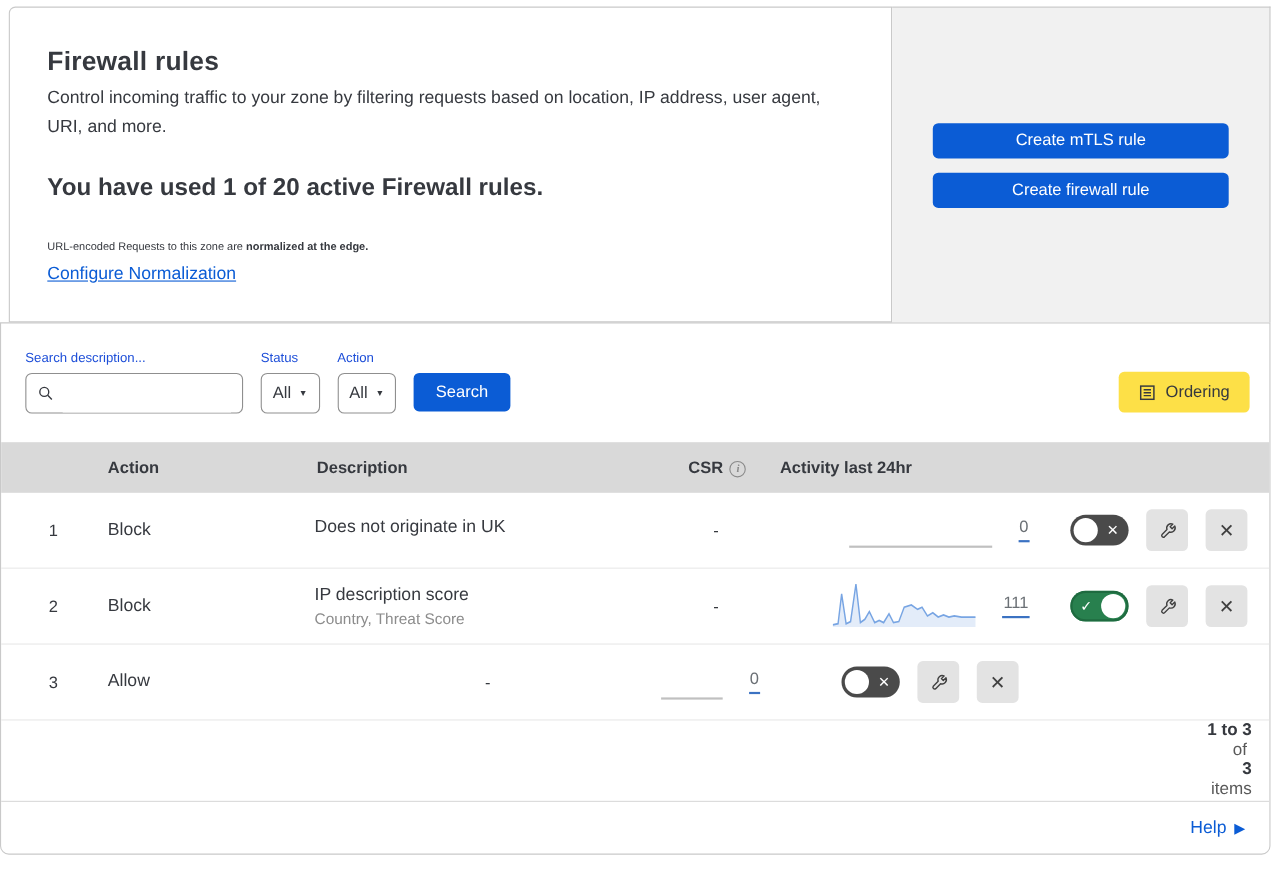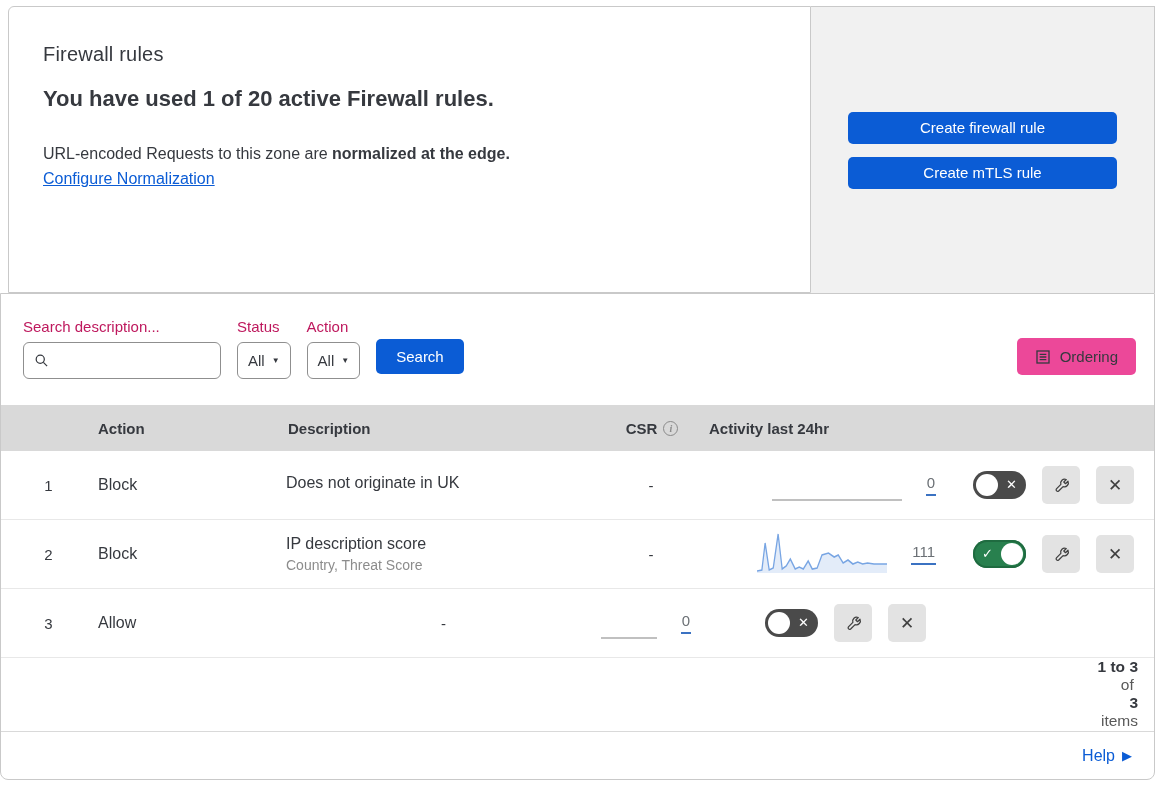--- a/index.html
+++ b/index.html
@@ -3,62 +3,62 @@
 <meta charset="utf-8">
 <style>
   * { box-sizing: border-box; margin: 0; padding: 0; }
   html,body { width: 1161px; height: 791px; background: #fff;
     font-family: "Liberation Sans", sans-serif; color: #36393f; overflow: hidden; }
 
   
   .top-row { display: flex; margin: 6px 6px 0 8px; height. : 287px; height: 287px; }
   .intro-card { width: 803px; background: #fff; border: 1px solid #c9c9c9;
     border-right: 1px solid #c9c9c9; border-radius: 6px 0 0 0; padding: 36px 40px 0 34px; }
-  .intro-title { font-size: 20px; font-weight: normal; letter-spacing: .2px; margin-bottom: 20px; }
+  .intro-title { font-size: 24px; font-weight: bold; letter-spacing: .2px; margin-bottom: 6px; }
   .intro-desc { font-size: 16px; line-height: 26px; max-width: 724px; margin-bottom: 28px; }
   .intro-usage { font-size: 22px; font-weight: bold; margin-bottom: 30px; }
-  .intro-norm { font-size: 16px; line-height: 24px; }
+  .intro-norm { font-size: 10px; line-height: 24px; }
   .intro-norm b { font-weight: bold; }
   .intro-link { display: inline-block; margin-top: 4px; font-size: 16px; color: #0b5cd5;
     text-decoration: underline; cursor: pointer; }
 
   .cta-panel { flex: 1; background: #f1f1f1; border-top: 1px solid #c9c9c9;
     border-right: 1px solid #c9c9c9; display: flex; flex-direction: column;
     justify-content: center; align-items: center; gap: 13px; padding: 0 37px; }
   .btn-primary { width: 100%; height: 32px; background: #0b5cd5; color: #fff;
     border: none; border-radius: 5px; font-size: 15px; font-family: inherit; cursor: pointer; }
 
   
   .main-card { margin: 0 6px 0 0; border: 1px solid #c9c9c9; border-radius: 0 0 8px 8px;
     background: #fff; overflow: hidden; }
 
   
   .filter-bar { display: flex; align-items: flex-start; padding: 24px 18px 26px 22px; }
   .filter-group { margin-right: 16px; }
-  .filter-label { font-size: 15px; color: #be185d; margin-bottom: 7px; }
+  .filter-label { font-size: 12px; color: #1d4ed8; margin-bottom: 7px; }
   .search-box { width: 198px; height: 37px; border: 1px solid #8f8f8f; border-radius: 6px;
     display: flex; align-items: center; padding: 0 10px; background: #fff; }
   .search-box svg { flex: 0 0 auto; }
   .search-box input { border: none; outline: none; width: 100%; height: 100%;
     font-size: 15px; font-family: inherit; margin-left: 8px; }
   .select-box { height: 37px; border: 1px solid #8f8f8f; border-radius: 6px; background: #fff;
     display: flex; align-items: center; padding: 0 10px; font-size: 15px; gap: 7px; cursor: pointer; }
   .select-arrow { font-size: 8px; color: #36393f; }
   .btn-search { height: 35px; margin-top: 21px; padding: 0 20px; background: #0b5cd5; color: #fff;
     border: none; border-radius: 5px; font-size: 15px; font-family: inherit; cursor: pointer; }
   .btn-ordering { margin-left: auto; margin-top: 20px; height: 37px; padding: 0 18px;
-    background: #ec4899; color: #36393f; border: none; border-radius: 5px; font-size: 15px;
+    background: #fde047; color: #36393f; border: none; border-radius: 5px; font-size: 15px;
     font-family: inherit; display: flex; align-items: center; gap: 9px; cursor: pointer; }
 
   
   .grid-cols { display: grid; grid-template-columns: 95px 190px 315px 100px 245px 1fr; }
   .t-header { background: #d9d9d9; height: 46px; align-items: center;
     font-size: 15px; font-weight: bold; color: #36393f; }
   .th { padding-left: 2px; }
-  .th-csr { justify-self: center; display: flex; align-items: center; gap: 6px; }
+  .th-csr { justify-self: center; display: flex; align-items: flex-end; gap: 6px; }
   .info-icon { width: 15px; height: 15px; border: 1px solid #8a8a8a; border-radius: 50%;
     color: #8a8a8a; font-size: 10px; display: inline-flex; align-items: center;
     justify-content: center; font-style: italic; font-family: "Liberation Serif", serif; cursor: pointer; }
   .th-activity { padding-left: 8px; }
 
   .t-row { height: 69px; border-bottom: 1px solid #e8e8e8; align-items: center; }
   .cell-index { text-align: center; font-size: 15px; }
   .cell-action { font-size: 16px; padding-left: 2px; }
   .cell-desc .d1 { font-size: 16px; margin-bottom: 4px; }
   .cell-desc .d2 { font-size: 14px; color: #8c8c8c; }
@@ -102,27 +102,28 @@
   .help-link { color: #0b5cd5; font-size: 16px; display: flex; align-items: center;
     gap: 7px; cursor: pointer; text-decoration: none; }
   .help-arrow { font-size: 13px; }
 </style>
 </head>
 <body>
 
 <div class="top-row">
   <div class="intro-card">
     <div class="intro-title">Firewall rules</div>
+    <div class="intro-desc">Control incoming traffic to your zone by filtering requests based on location, IP address, user agent, URI, and more.</div>
     <div class="intro-usage">You have used 1 of 20 active Firewall rules.</div>
     <div class="intro-norm"><span>URL-encoded Requests to this zone are </span><b>normalized at the edge.</b></div>
     <a class="intro-link">Configure Normalization</a>
   </div>
   <div class="cta-panel">
+    <button class="btn-primary">Create mTLS rule</button>
     <button class="btn-primary">Create firewall rule</button>
-    <button class="btn-primary">Create mTLS rule</button>
   </div>
 </div>
 
 <div class="main-card">
 
   <div class="filter-bar">
     <div class="filter-group">
       <div class="filter-label">Search description...</div>
       <div class="search-box">
         <svg width="15" height="15" viewBox="0 0 24 24">

